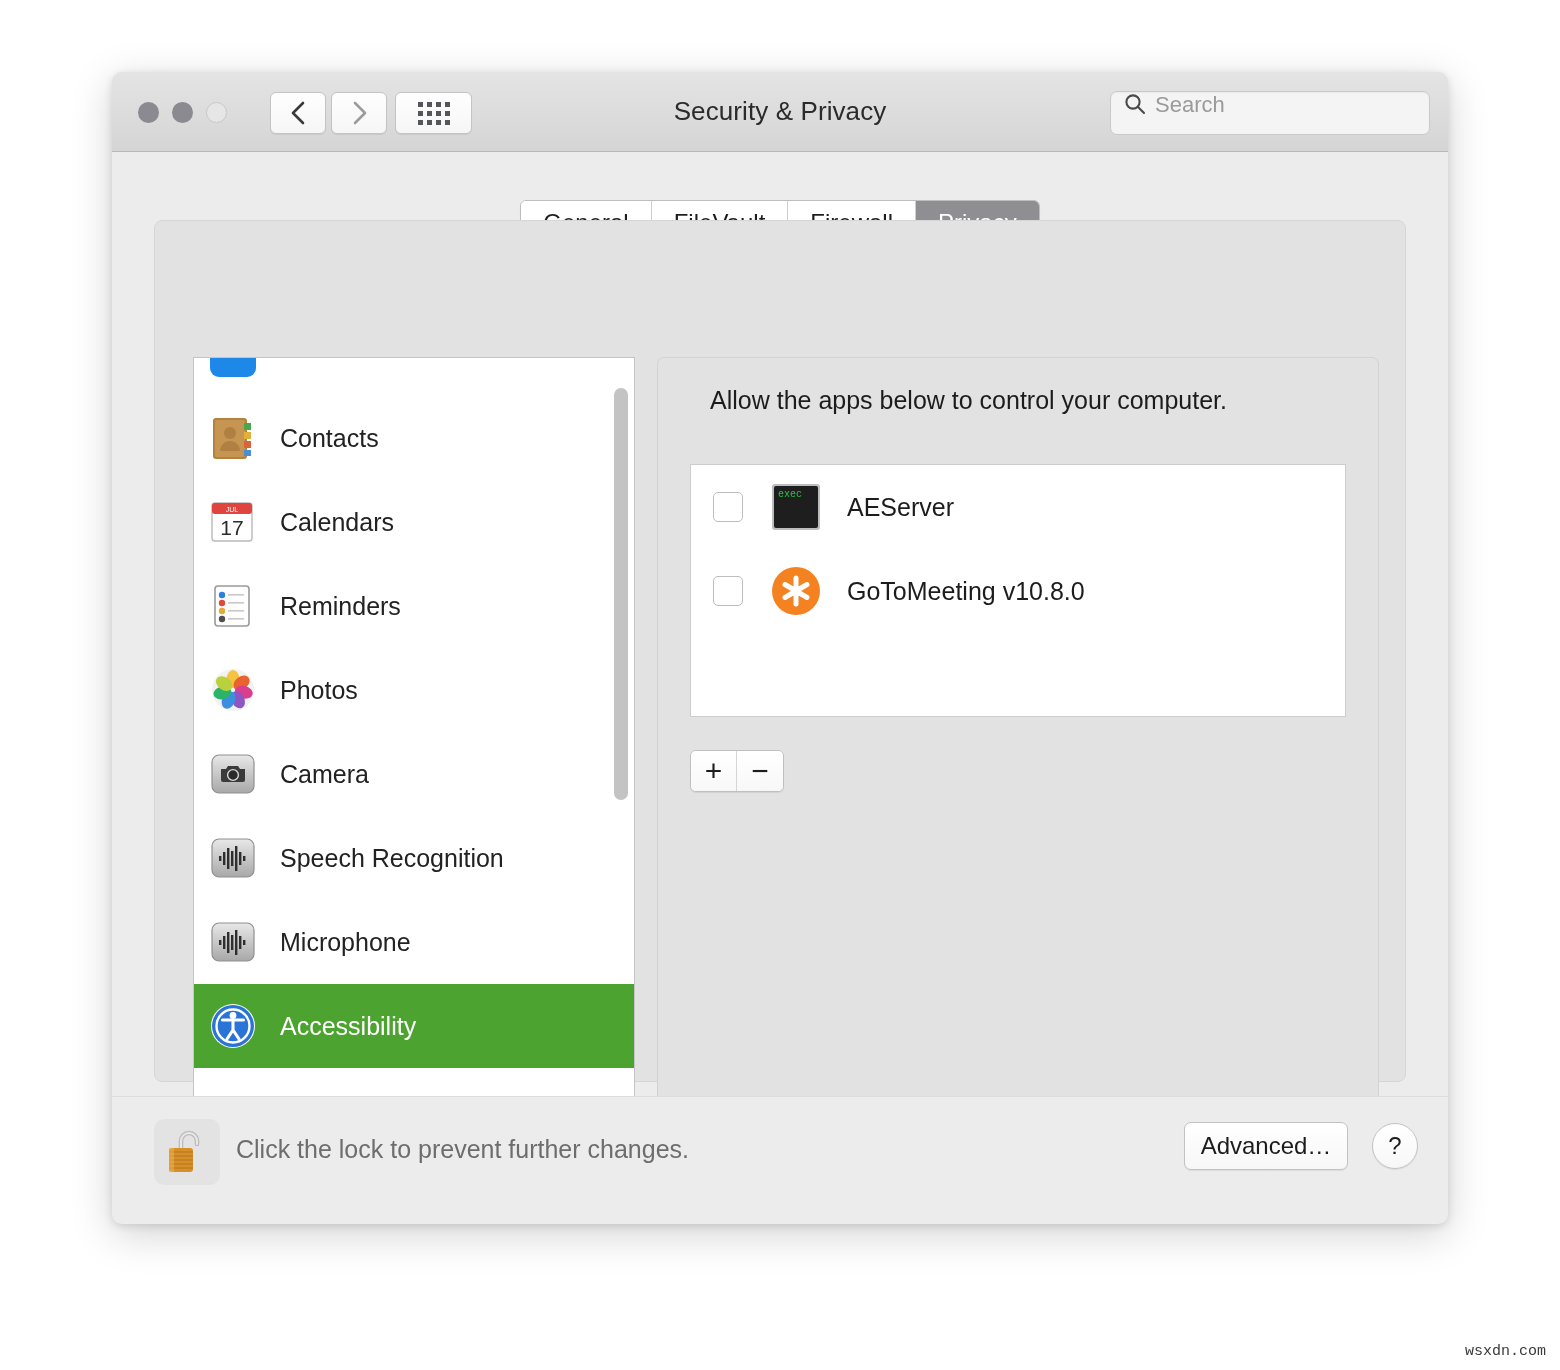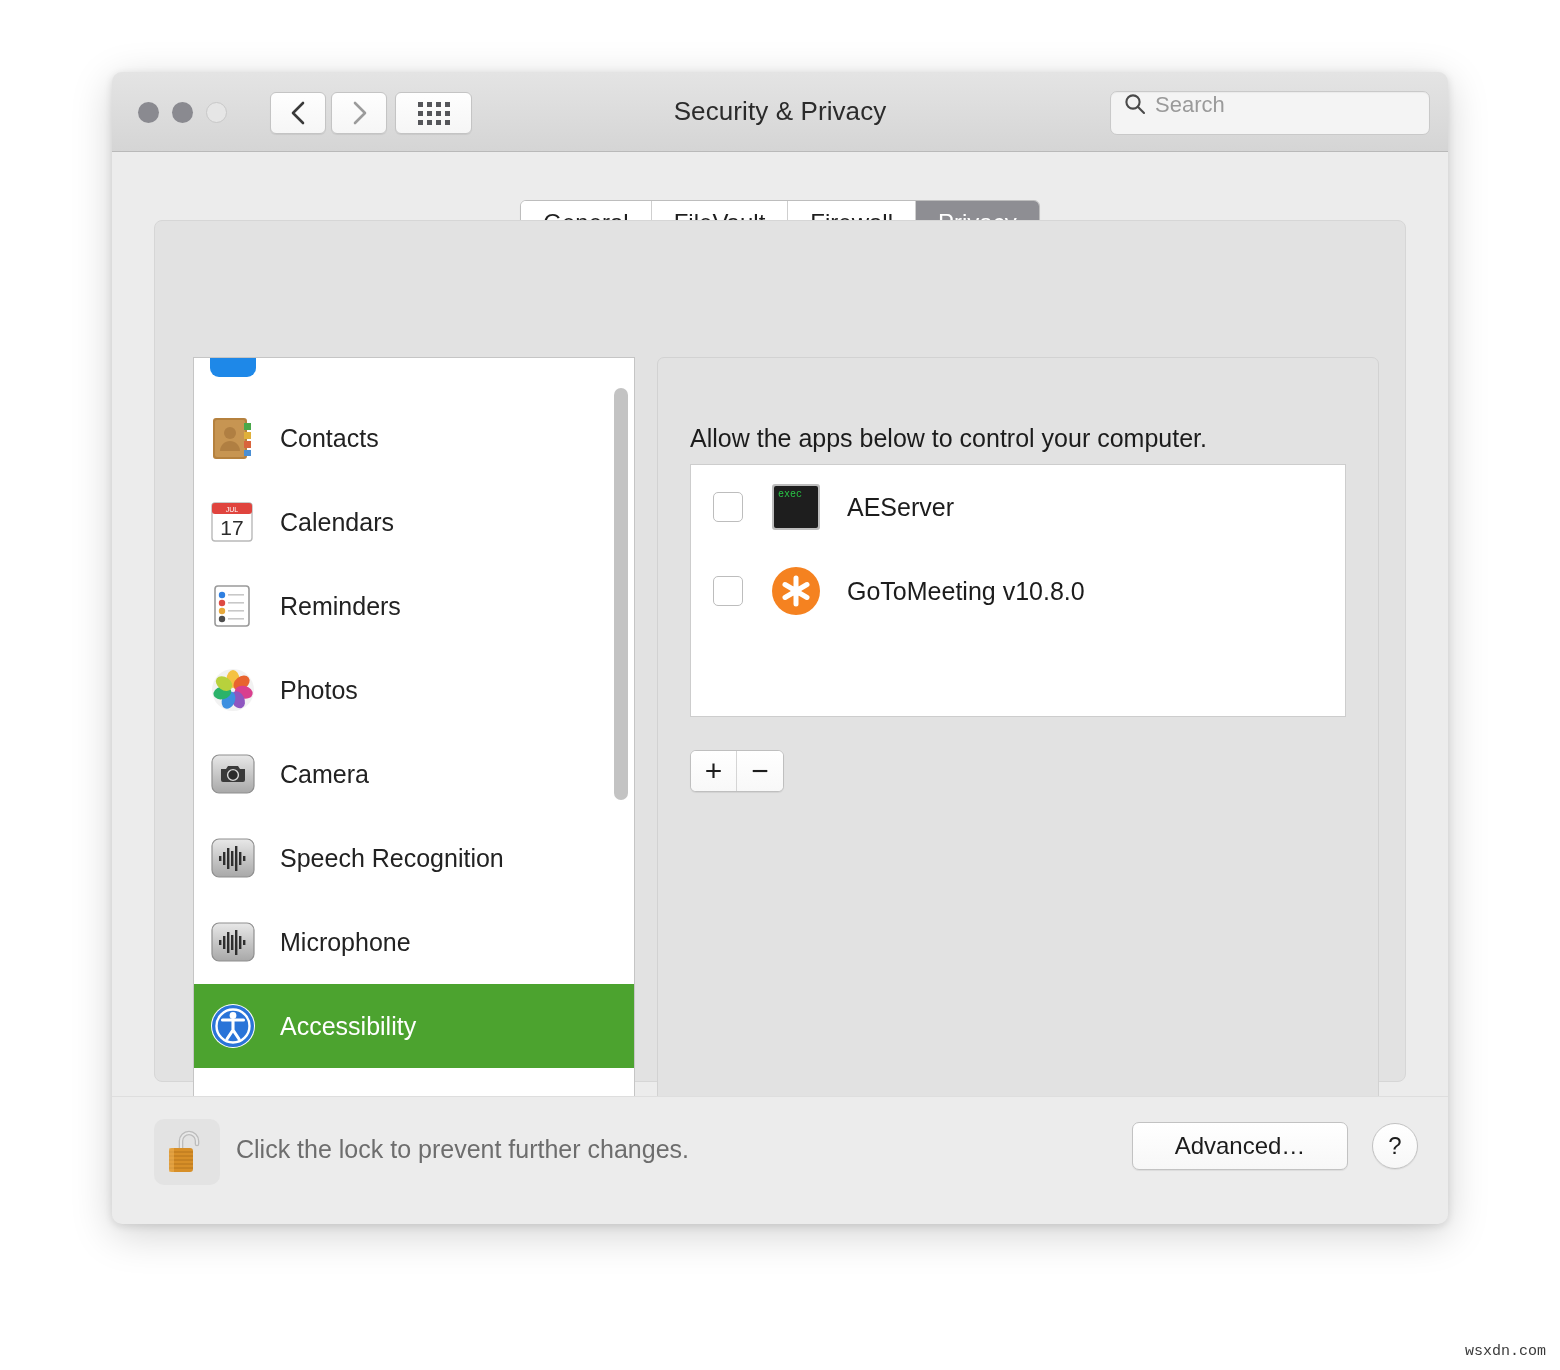--- a/index.html
+++ b/index.html
@@ -152,22 +152,22 @@
   
   #right-pane {
     position: absolute;
     left: 502px; top: 136px;
     width: 722px; height: 756px;
     background: #e2e2e2;
     border: 1px solid #d2d2d2;
     border-radius: 7px;
   }
   #pane-desc {
-    position: absolute; left: 32px; top: 28px;
-    font-size: 25px; color: #1c1c1c; margin-top: 38px;
+    position: absolute; left: 52px; top: 28px;
+    font-size: 25px; color: #1c1c1c;
   }
   #app-list {
     position: absolute; left: 32px; top: 106px;
     width: 656px; height: 253px;
     background: #ffffff;
     border: 1px solid #cdcdcd;
     overflow: hidden;
   }
   .app-row {
     height: 84px;
@@ -220,21 +220,21 @@
     background: #e3e3e3;
     border-radius: 10px;
     display: flex; align-items: center; justify-content: center;
   }
   #lock-text {
     position: absolute; left: 124px; top: 38px;
     font-size: 25px; color: #6d6d6d;
   }
   #advanced-button {
     position: absolute; right: 100px; top: 25px;
-    width: 216px; height: 48px;
+    width: 164px; height: 48px;
     background: linear-gradient(to bottom,#ffffff,#f7f7f7);
     border: 1px solid #c2c2c2;
     border-radius: 7px;
     display: flex; align-items: center; justify-content: center;
     font-size: 24px; color: #1c1c1c;
     box-shadow: 0 1px 1px rgba(0,0,0,0.07);
   }
   #help-button {
     position: absolute; right: 30px; top: 26px;
     width: 46px; height: 46px;

